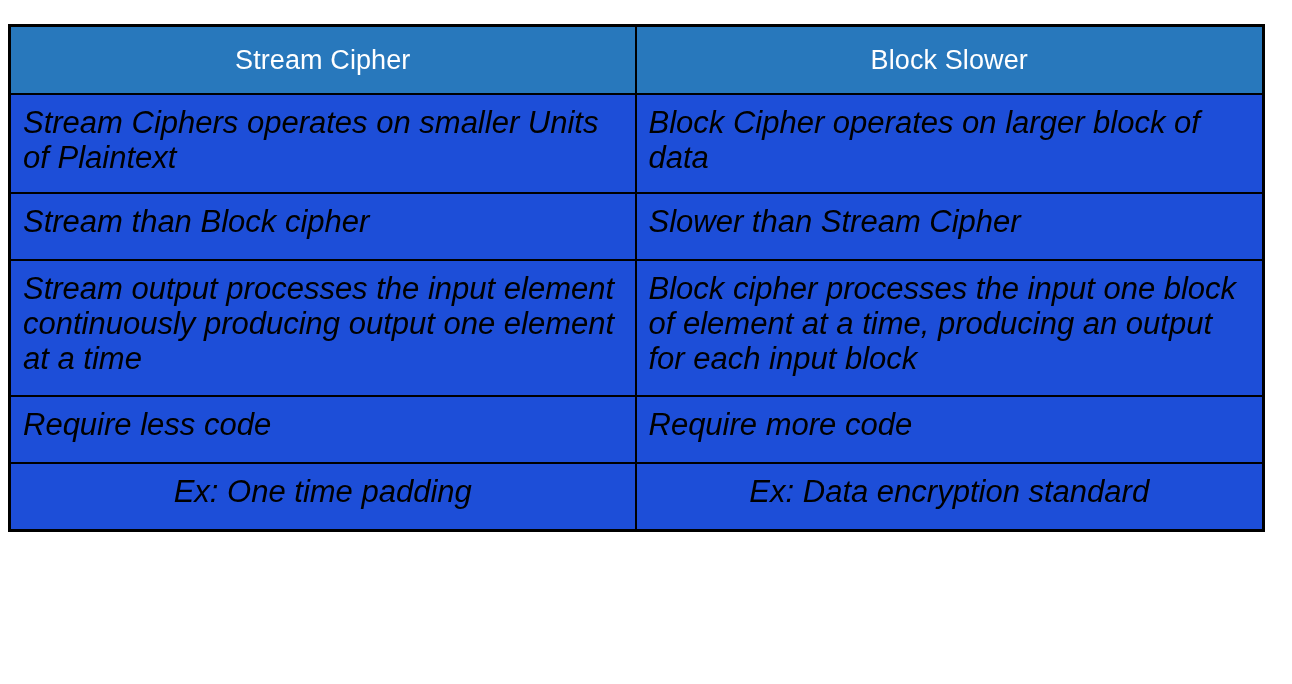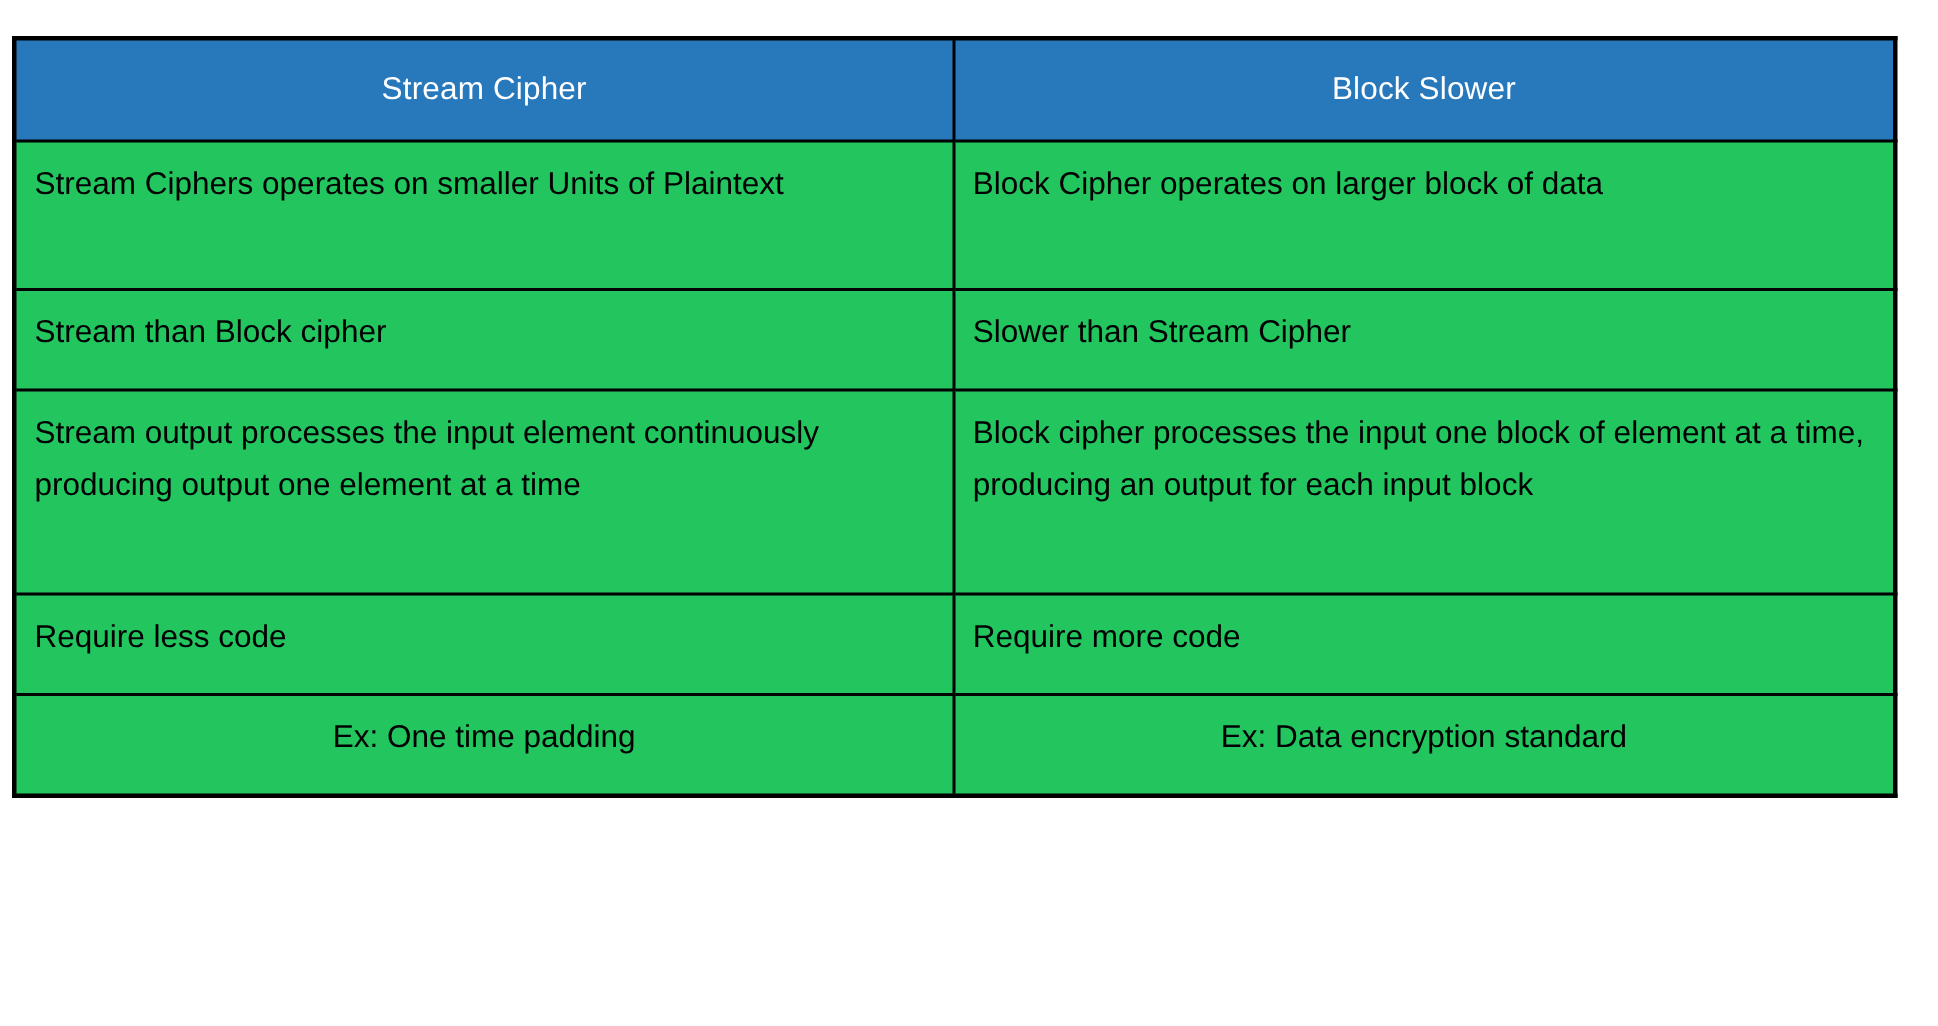--- a/index.html
+++ b/index.html
@@ -41,32 +41,33 @@
   }
 
   
   .comparison-table thead th {
     background: #2878BC;
     color: #ffffff;
     height: 66px;
     text-align: center;
     vertical-align: middle;
     font-weight: normal;
-    font-size: 21px;
+    font-size: 27px;
     line-height: 34px;
     padding: 0 10px;
     letter-spacing: 0.1px;
   }
 
   
   .comparison-table tbody td {
-    font-size: 21px;
+    font-size: 31px;
     line-height: 35px;
     padding: 10px 12px 11px 12px;
-    background: #22c55e;
+    background: #1d4ed8;
+    font-style: italic;
   }
   .comparison-table tbody td .cell-text {
     display: block;
   }
 
   
   tr.r1 td { height: 76px; }
   tr.r2 td { height: 44px; }
   tr.r3 td { height: 113px; }
   tr.r4 td { height: 44px; }

